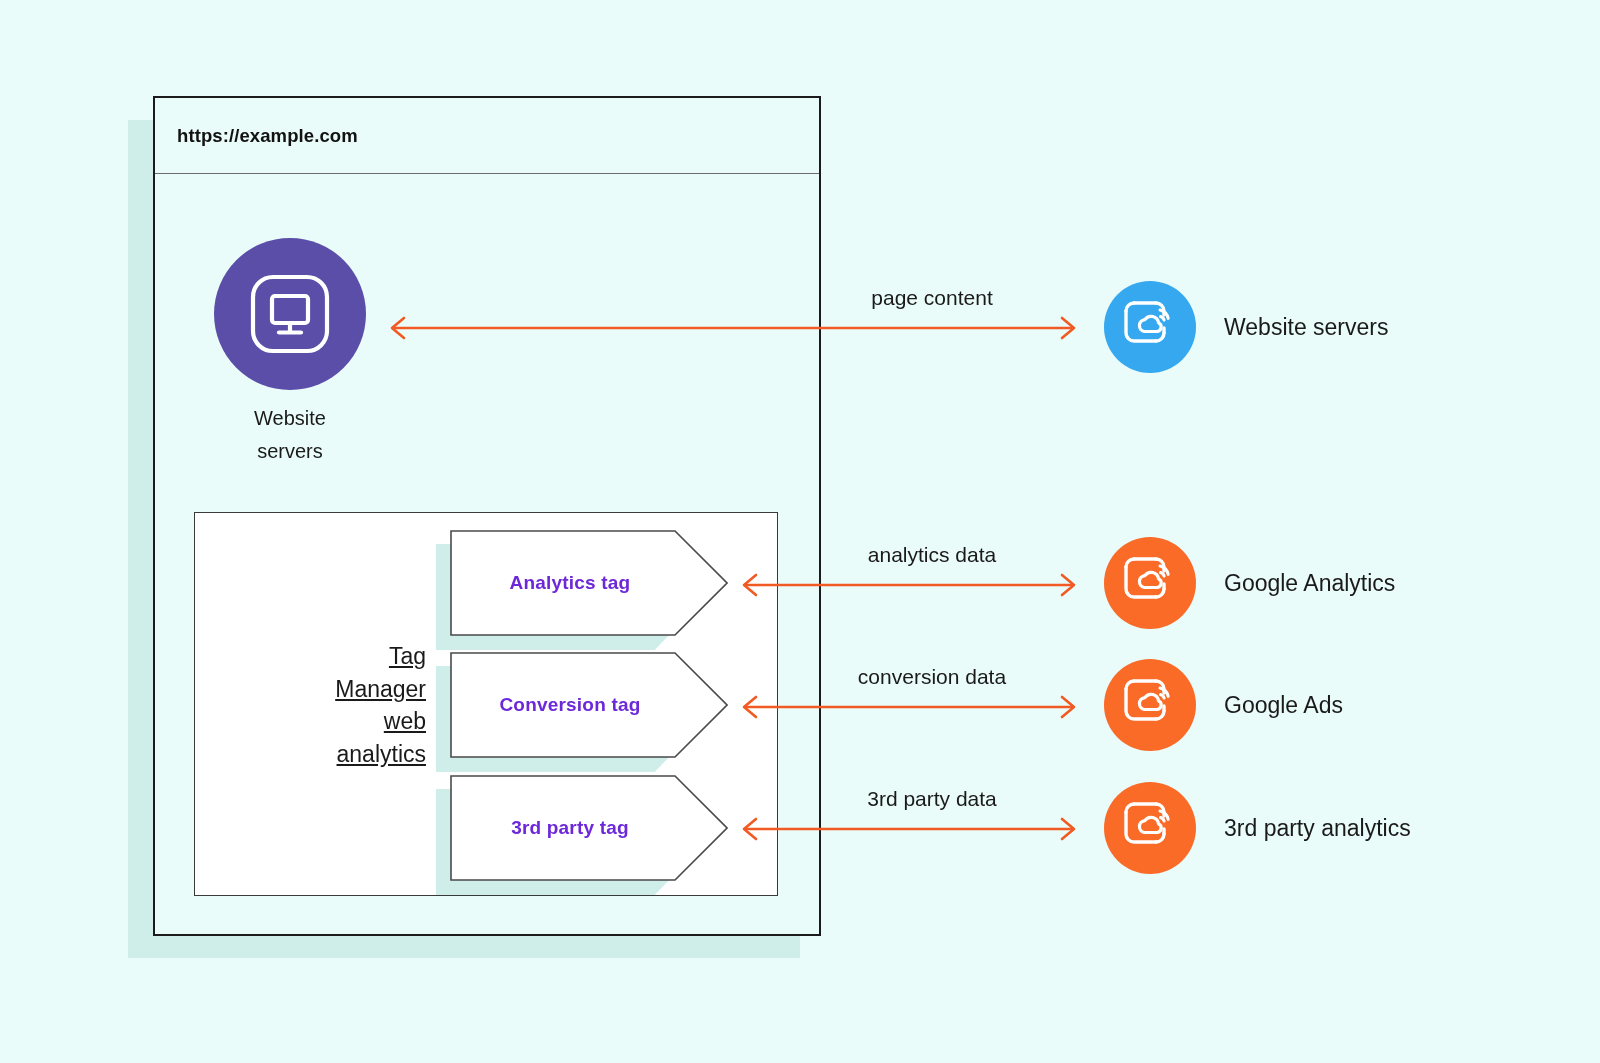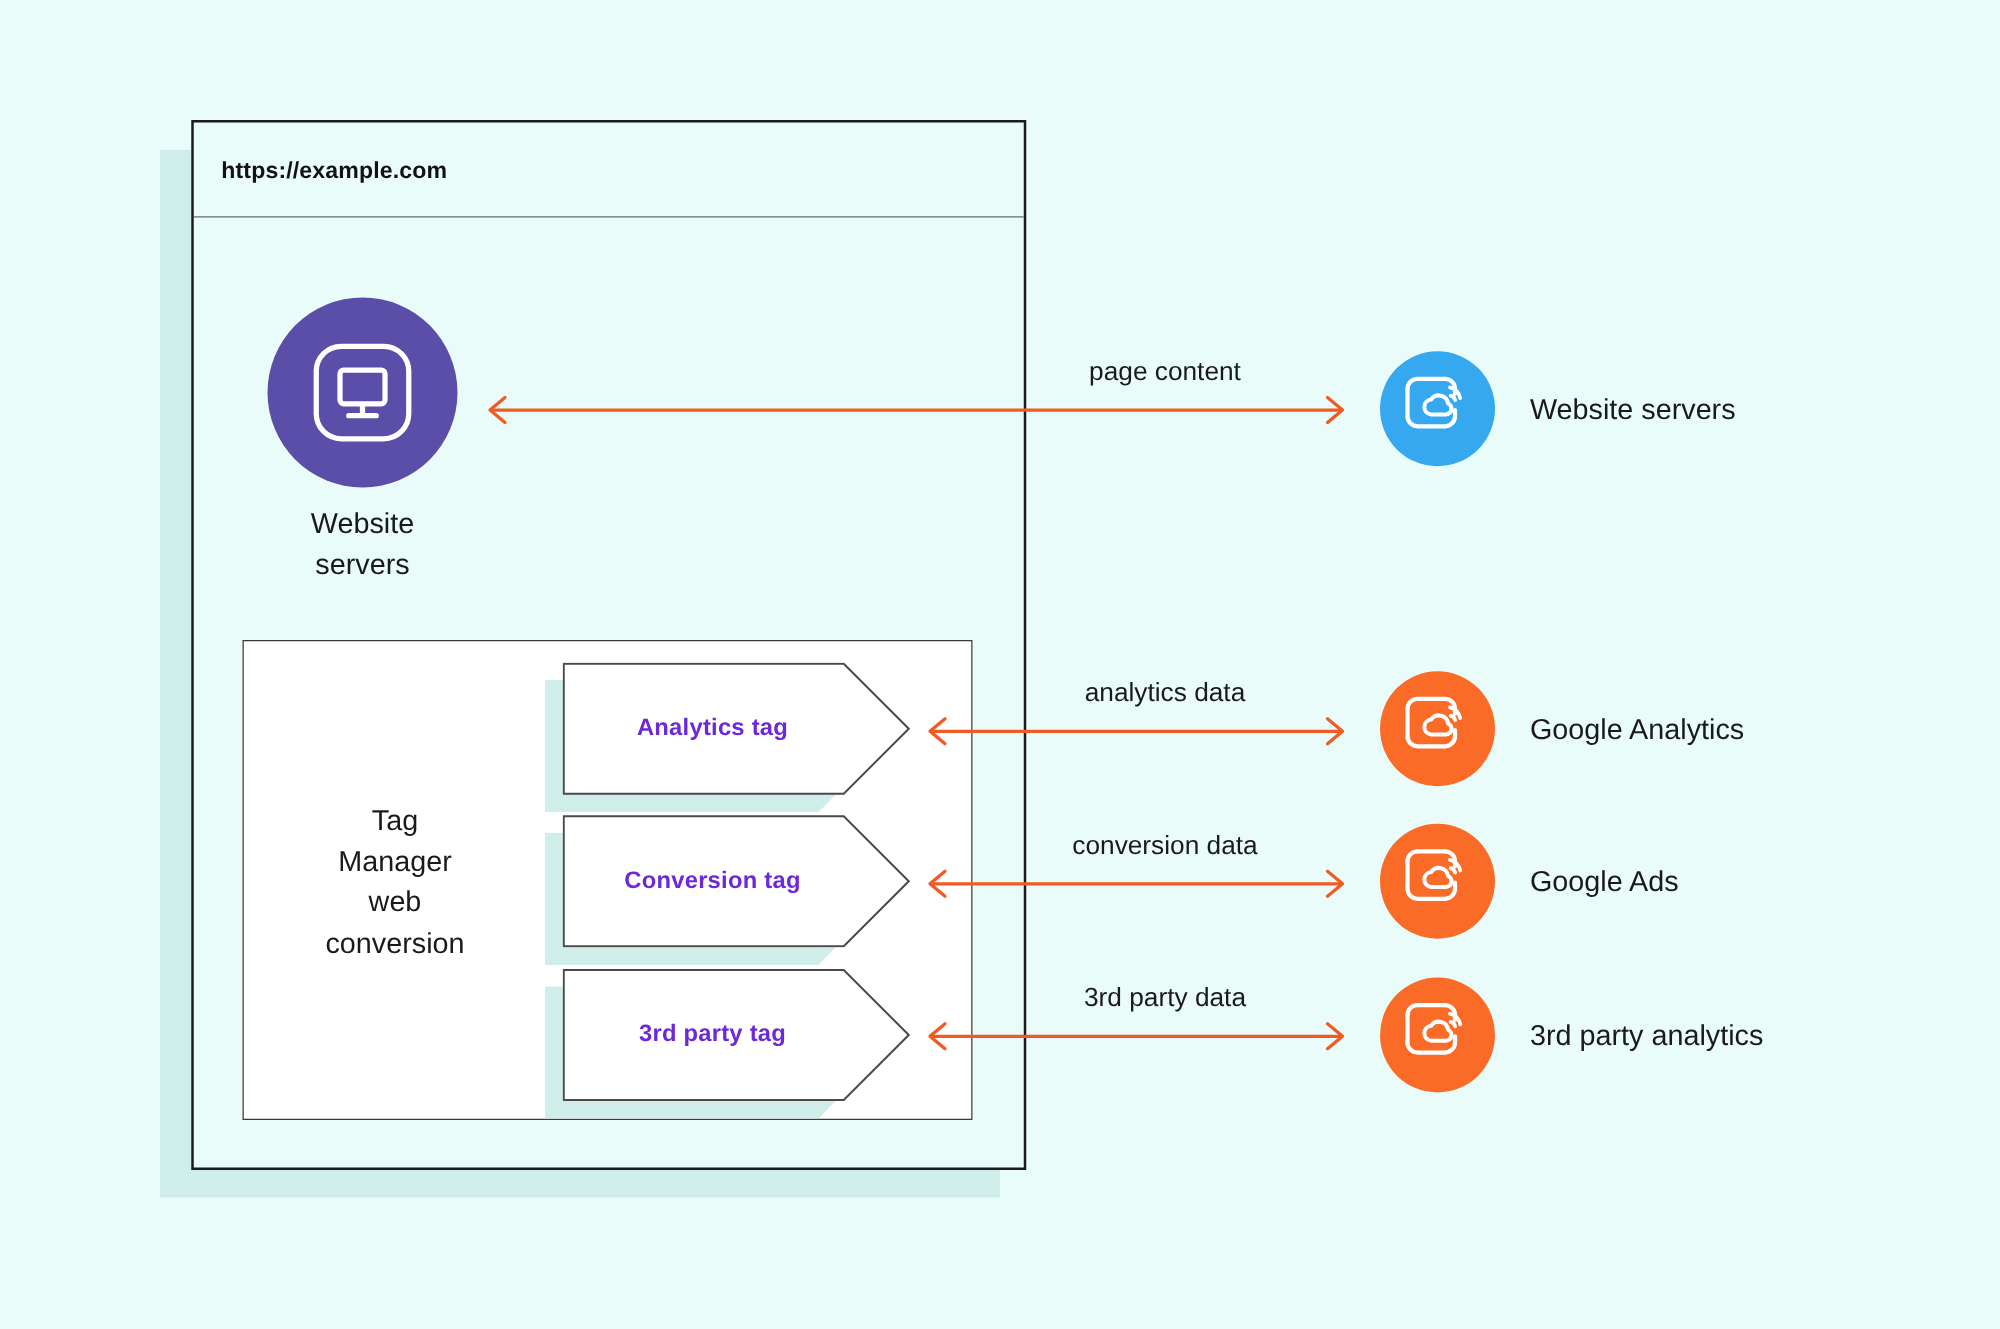--- a/index.html
+++ b/index.html
@@ -77,45 +77,46 @@
     width: 152px;
     height: 152px;
     background: #5b4ea8;
   }
   .wc-label {
     position: absolute;
     left: 190px;
     top: 402px;
     width: 200px;
     text-align: center;
-    font-size: 23px;
+    font-size: 20px;
     line-height: 33px;
     color: #1a1a1a;
   }
 
   
   .tm-container {
     position: absolute;
     left: 194px;
     top: 512px;
     width: 584px;
     height: 384px;
     background: #ffffff;
     border: 1.5px solid #3a3a3a;
     box-sizing: border-box;
   }
   .tm-label {
     position: absolute;
     left: 206px;
     top: 640px;
     width: 220px;
-    text-align: center;
+    text-align: right;
     font-size: 23px;
     line-height: 32.5px;
     color: #1a1a1a;
+    text-decoration: underline;
   }
 
   
   .tag-wrap {
     position: absolute;
     width: 278px;
     height: 106px;
   }
   .tag-shadow {
     position: absolute;
@@ -230,21 +231,21 @@
   <div class="wc-label">
     <div>Website</div>
     <div>servers</div>
   </div>
 
   <div class="tm-container"></div>
   <div class="tm-label">
     <div>Tag</div>
     <div>Manager</div>
     <div>web</div>
-    <div>conversion</div>
+    <div>analytics</div>
   </div>
 
   <div class="tag-wrap" id="tag-0">
     <div class="tag-shadow"></div>
     <div class="tag-shape">
       <svg viewBox="0 0 278 106" preserveAspectRatio="none">
         <polygon points="1,1 225,1 277,53 225,105 1,105" fill="#ffffff" stroke="#4a4a4a" stroke-width="1.6"></polygon>
       </svg>
     </div>
     <div class="tag-text">Analytics tag</div>

